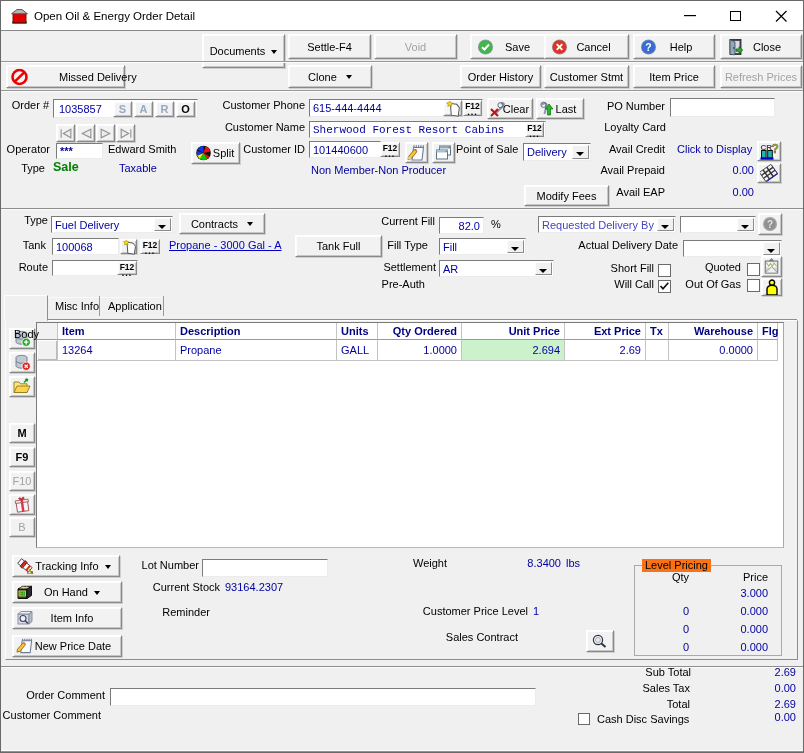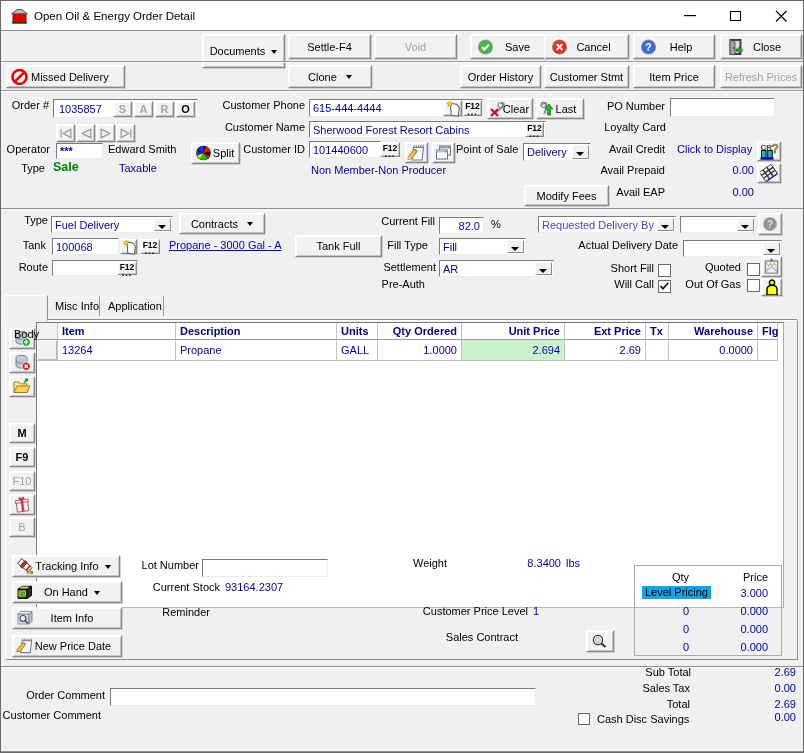--- a/index.html
+++ b/index.html
@@ -94,21 +94,21 @@
         <rect x="3" y="1" width="11" height="15" fill="#4a4a52" stroke="#222" stroke-width="0.8"></rect>
         <rect x="4.5" y="2.5" width="8" height="12" fill="#d8dce4"></rect>
         <path d="M3 1 L8 3.5 L8 16.5 L3 16 Z" fill="#8fa8bc" stroke="#333" stroke-width="0.7"></path>
         <circle cx="6.8" cy="9.5" r="0.8" fill="#222"></circle>
         <path d="M9 10.5 L12 10.5 L12 8.2 L15.8 11.6 L12 15 L12 12.8 L9 12.8 Z" fill="#2fae2f" stroke="#0e5c0e" stroke-width="0.7"></path>
       </svg>
     <span style="margin-left:12px;">Close</span>
     </div>
   <div class="tb-sep" style="left:0;top:60px;width:802px;"></div>
 
-  <div class="btn" style="left:5px;top:64px;width:119px;height:23px;justify-content:flex-start;">
+  <div class="btn" style="left:5px;top:64px;width:119px;height:23px;justify-content:flex-start;padding-left:28px;">
     <svg class="bicon" width="17" height="17" viewBox="0 0 17 17" style="left:4px;">
         <circle cx="8.5" cy="8.5" r="7" fill="none" stroke="#ee0000" stroke-width="2.6"></circle>
         <path d="M3.8 13.2 L13.2 3.8" stroke="#ee0000" stroke-width="2.6"></path>
       </svg>
     <span style="margin-left:24px;">Missed Delivery</span>
     </div>
   <div class="btn" style="left:287px;top:64px;width:84px;height:23px;">Clone&nbsp;&nbsp;&nbsp;<span class="dar"></span></div>
   <div class="btn" style="left:459px;top:64px;width:81px;height:23px;">Order History</div>
   <div class="btn" style="left:543px;top:64px;width:85px;height:23px;">Customer Stmt</div>
   <div class="btn" style="left:632px;top:64px;width:82px;height:23px;">Item Price</div>
@@ -188,21 +188,21 @@
         <path d="M4 4 C6 1 9 2 8.5 5 L6.5 13" fill="none" stroke="#8898b8" stroke-width="2"></path>
         <circle cx="5.5" cy="3.8" r="2.6" fill="none" stroke="#667" stroke-width="1"></circle>
         <path d="M11 15 L11 9 L8.5 9 L12.5 4 L16.5 9 L14 9 L14 15 Z" fill="#22bb22" stroke="#116611" stroke-width="0.7" transform="translate(-1.5,-1)"></path>
       </svg>
     <span style="margin-left:12px;">Last</span>
     </div>
   <div class="lbl r" style="left:514px;top:99px;width:150px;">PO Number</div>
   <div class="fld" style="left:669px;top:97px;width:105px;height:19px;"></div>
 
   <div class="lbl r" style="left:154px;top:120px;width:150px;">Customer Name</div>
-  <div class="fld" style="left:308px;top:120px;width:237px;height:17px;">
+  <div class="fld" style="left:308px;top:120px;width:237px;height:17px;font-family:Liberation Mono, monospace;">
       <span class="nv">Sherwood Forest Resort Cabins</span>
     </div>
   <div class="f12" style="left:524px;top:121px;width:19px;height:15px;">F12<i>...</i></div>
   <div class="lbl r" style="left:515px;top:120px;width:150px;">Loyalty Card</div>
 
   <div class="lbl r" style="left:154px;top:142px;width:150px;">Customer ID</div>
   <div class="fld" style="left:308px;top:140px;width:72px;height:17px;">
       <span class="nv">101440600</span>
     </div>
   <div class="f12" style="left:379px;top:141px;width:20px;height:15px;">F12<i>...</i></div>
@@ -392,21 +392,21 @@
           <rect x="2.5" y="5.5" width="11.5" height="10" fill="#f6f6fa" stroke="#a05050" stroke-width="0.9"></rect>
           <rect x="7.2" y="5.5" width="2.4" height="10" fill="#dd3344"></rect>
           <rect x="1.8" y="4" width="13" height="2.6" fill="#eee" stroke="#a05050" stroke-width="0.8"></rect>
           <rect x="7.2" y="4" width="2.4" height="2.6" fill="#dd3344"></rect>
           <path d="M8.4 3.8 C5.6 3.8 4.8 1.6 6.6 1.4 C7.8 1.3 8.4 2.6 8.4 3.8 C8.4 2.6 9 1.3 10.2 1.4 C12 1.6 11.2 3.8 8.4 3.8 Z" fill="#dd3344" stroke="#882222" stroke-width="0.5"></path>
         </g>
       </svg>
     </div>
   <div class="btn dis" style="left:8px;top:516px;width:26px;height:20px;">B</div>
 
-  <div class="abs" id="grid" style="left:35px;top:321px;width:748px;height:286px;background:#fff;border:1px solid;border-color:#7b7b7b #a8a8a8 #b8b8b8 #7b7b7b;">
+  <div class="abs" id="grid" style="left:35px;top:321px;width:748px;height:226px;background:#fff;border:1px solid;border-color:#7b7b7b #a8a8a8 #b8b8b8 #7b7b7b;">
     <div class="gh" style="left:0;width:21px;background:#f1f1f1;"></div>
     <div class="gh" style="left:21px;width:118px;">Item</div>
     <div class="gh" style="left:139px;width:161px;">Description</div>
     <div class="gh" style="left:300px;width:41px;">Units</div>
     <div class="gh r" style="left:341px;width:84px;">Qty Ordered</div>
     <div class="gh r" style="left:425px;width:103px;">Unit Price</div>
     <div class="gh r" style="left:528px;width:81px;">Ext Price</div>
     <div class="gh" style="left:609px;width:23px;">Tx</div>
     <div class="gh r" style="left:632px;width:89px;">Warehouse</div>
     <div class="gh" style="left:721px;width:20px;">Flg</div>
@@ -482,21 +482,21 @@
   <div class="lbl r" style="left:367px;top:630px;width:150px;">Sales Contract</div>
   <div class="btn" style="left:585px;top:629px;width:28px;height:22px;">
     <svg width="18" height="16" viewBox="0 0 18 16">
         <circle cx="7" cy="7" r="4.6" fill="#e8f0f8" stroke="#333" stroke-width="1.2"></circle>
         <circle cx="7" cy="7" r="2.4" fill="none" stroke="#99a" stroke-width="0.8"></circle>
         <path d="M10.4 10.4 L14.5 14" stroke="#333" stroke-width="2"></path>
       </svg>
     </div>
 
   <div class="abs" style="left:633px;top:564px;width:148px;height:91px;border:1px solid #aaa;"></div>
-  <div class="lbl" style="left:641px;top:558px;background:#0ea5e9;padding:0 3px;margin-top:27px;">Level Pricing</div>
+  <div class="lbl" style="left:641px;top:558px;background:#f97316;padding:0 3px;">Level Pricing</div>
   <div class="lbl r" style="left:608px;top:570px;width:80px;">Qty</div>
   <div class="lbl r" style="left:687px;top:570px;width:80px;">Price</div>
   <div class="lbl nv r" style="left:707px;top:586px;width:60px;">3.000</div>
   <div class="lbl nv r" style="left:648px;top:604px;width:40px;">0</div>
   <div class="lbl nv r" style="left:707px;top:604px;width:60px;">0.000</div>
   <div class="lbl nv r" style="left:648px;top:622px;width:40px;">0</div>
   <div class="lbl nv r" style="left:707px;top:622px;width:60px;">0.000</div>
   <div class="lbl nv r" style="left:648px;top:640px;width:40px;">0</div>
   <div class="lbl nv r" style="left:707px;top:640px;width:60px;">0.000</div>
 

